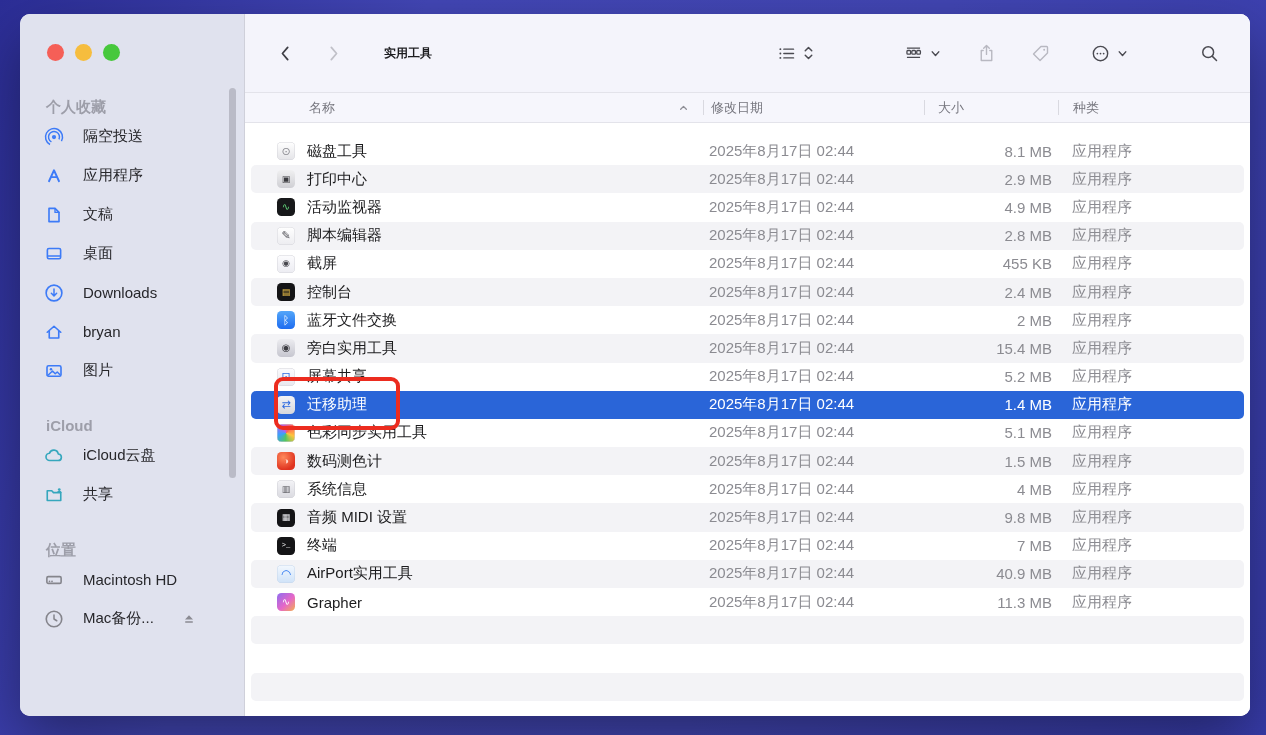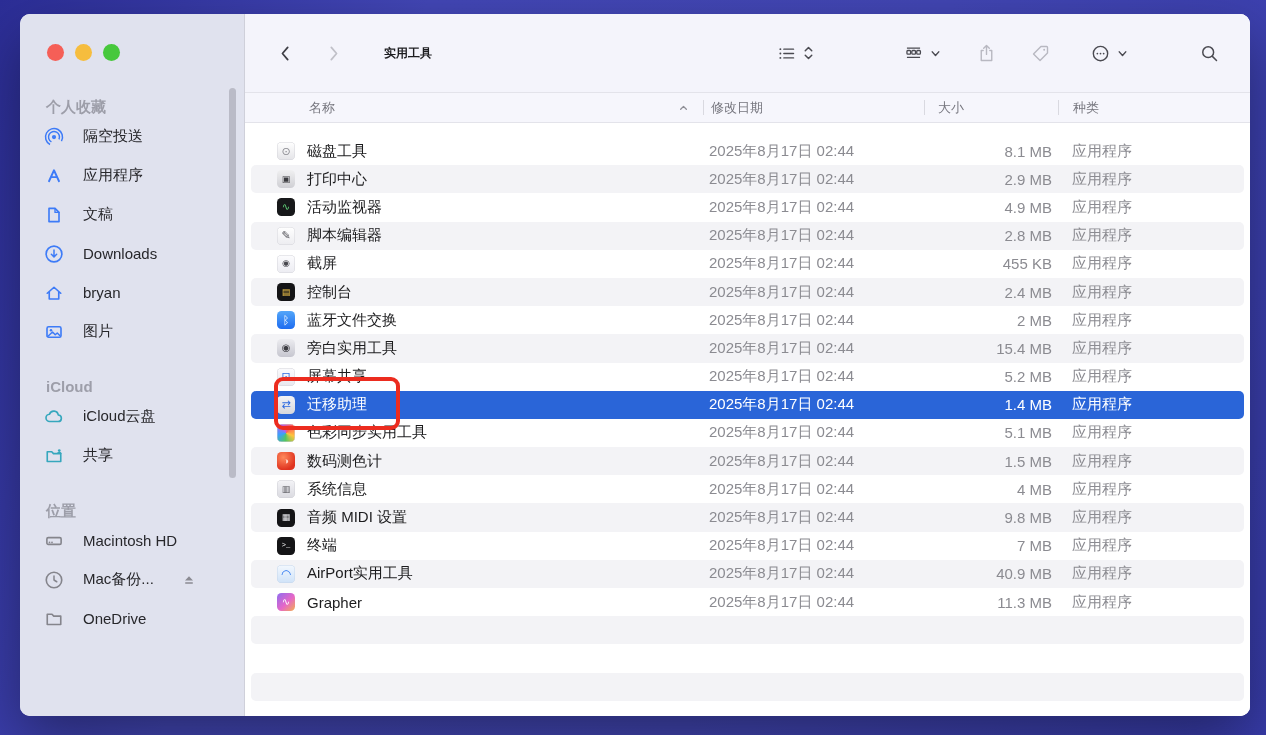--- a/index.html
+++ b/index.html
@@ -95,20 +95,29 @@
               <svg viewBox="0 0 16 16">
                 <path d="M4 2.7 h4.8 L12 5.9 V13.3 H4 z" fill="none" stroke="currentColor" stroke-linecap="round" stroke-linejoin="round" stroke-width="1.3"></path>
                 <path d="M8.8 2.7 V5.9 H12" fill="none" stroke="currentColor" stroke-linecap="round" stroke-linejoin="round" stroke-width="1.1"></path>
               </svg>
             </span>
             <span>文稿</span>
           </div>
           <div class="sb-item">
             <span class="sb-ic" style="color: rgb(61, 123, 247);">
               <svg viewBox="0 0 16 16">
+                <rect x="2.7" y="3.6" width="10.6" height="8.2" rx="1.2" fill="none" stroke="currentColor" stroke-width="1.3"></rect>
+                <path d="M3.2 9.6 H12.8" stroke="currentColor" stroke-width="1.2"></path>
+              </svg>
+            </span>
+            <span>桌面</span>
+          </div>
+          <div class="sb-item">
+            <span class="sb-ic" style="color: rgb(61, 123, 247);">
+              <svg viewBox="0 0 16 16">
                 <circle cx="8" cy="8" r="6.3" fill="none" stroke="currentColor" stroke-width="1.3"></circle>
                 <path d="M8 4.8 V10 M5.9 8.2 L8 10.4 L10.1 8.2" fill="none" stroke="currentColor" stroke-linecap="round" stroke-linejoin="round" stroke-width="1.2"></path>
               </svg>
             </span>
             <span>Downloads</span>
           </div>
           <div class="sb-item">
             <span class="sb-ic" style="color: rgb(61, 123, 247);">
               <svg viewBox="0 0 16 16">
                 <path d="M2.6 8.2 L8 3.4 L13.4 8.2 M4.2 6.9 V12.8 H11.8 V6.9" fill="none" stroke="currentColor" stroke-linecap="round" stroke-linejoin="round" stroke-width="1.3"></path>
@@ -163,28 +172,20 @@
                 <path d="M8 4.8 V8 L10.2 9.4" fill="none" stroke="currentColor" stroke-linecap="round" stroke-linejoin="round" stroke-width="1.2"></path>
               </svg>
             </span>
             <span>Mac备份...</span>
             <span class="sb-ic eject" style="color: rgb(139, 139, 146);">
               <svg viewBox="0 0 16 16">
                 <path d="M8 4.2 L12 8.6 H4 z" fill="currentColor"></path>
                 <rect x="4" y="10.2" width="8" height="1.6" rx=".8" fill="currentColor"></rect>
               </svg>
             </span>
-          </div>
-          <div class="sb-item">
-            <span class="sb-ic" style="color: rgb(133, 133, 140);">
-              <svg viewBox="0 0 16 16">
-                <path d="M2.6 12.4 V4.2 h3.8 l1.4 1.5 h5.6 v6.7 z" fill="none" stroke="currentColor" stroke-linecap="round" stroke-linejoin="round" stroke-width="1.3"></path>
-              </svg>
-            </span>
-            <span>OneDrive</span>
           </div>
         </nav>
       <div class="sb-scroll"></div>
     </aside>
 
     <section class="main">
       <div class="toolbar">
         <button class="nav-btn" style="margin-left:27px">
           <span class="tb-icon">
               <svg viewBox="0 0 24 24">

